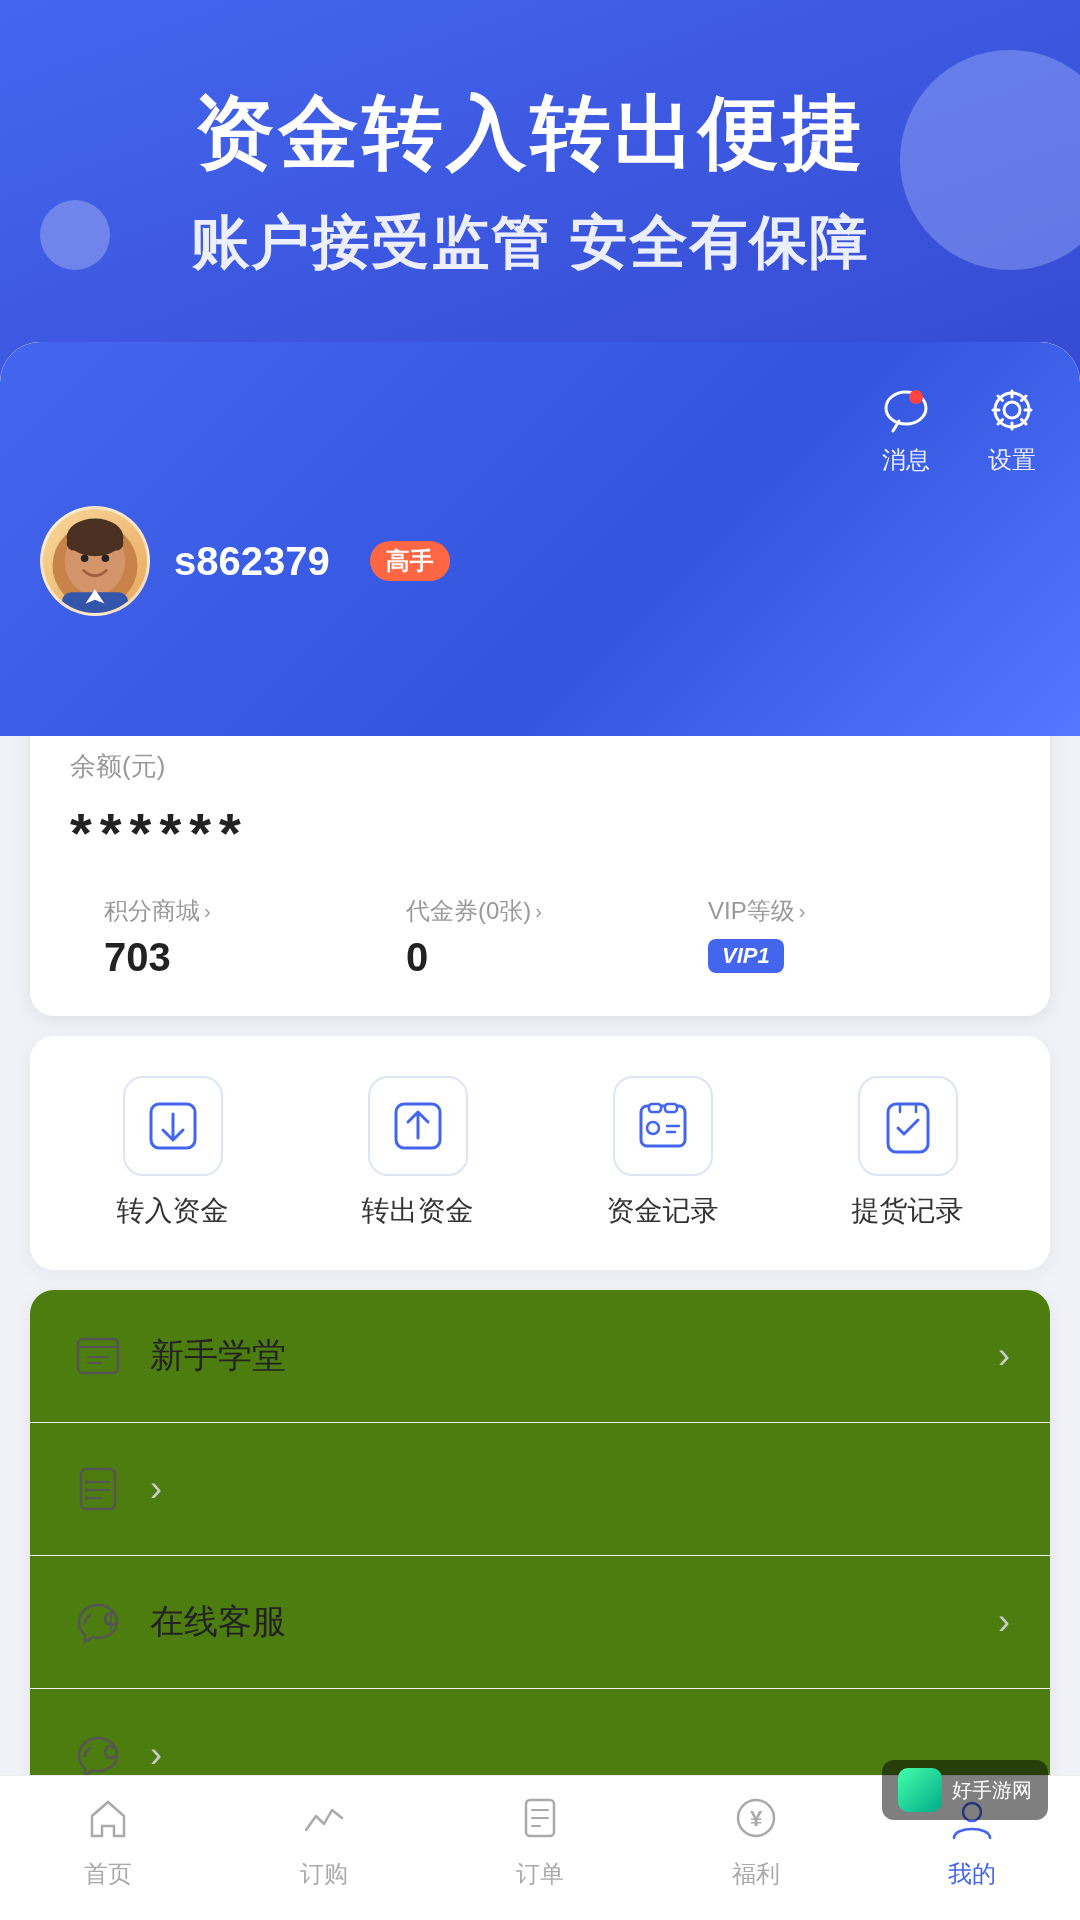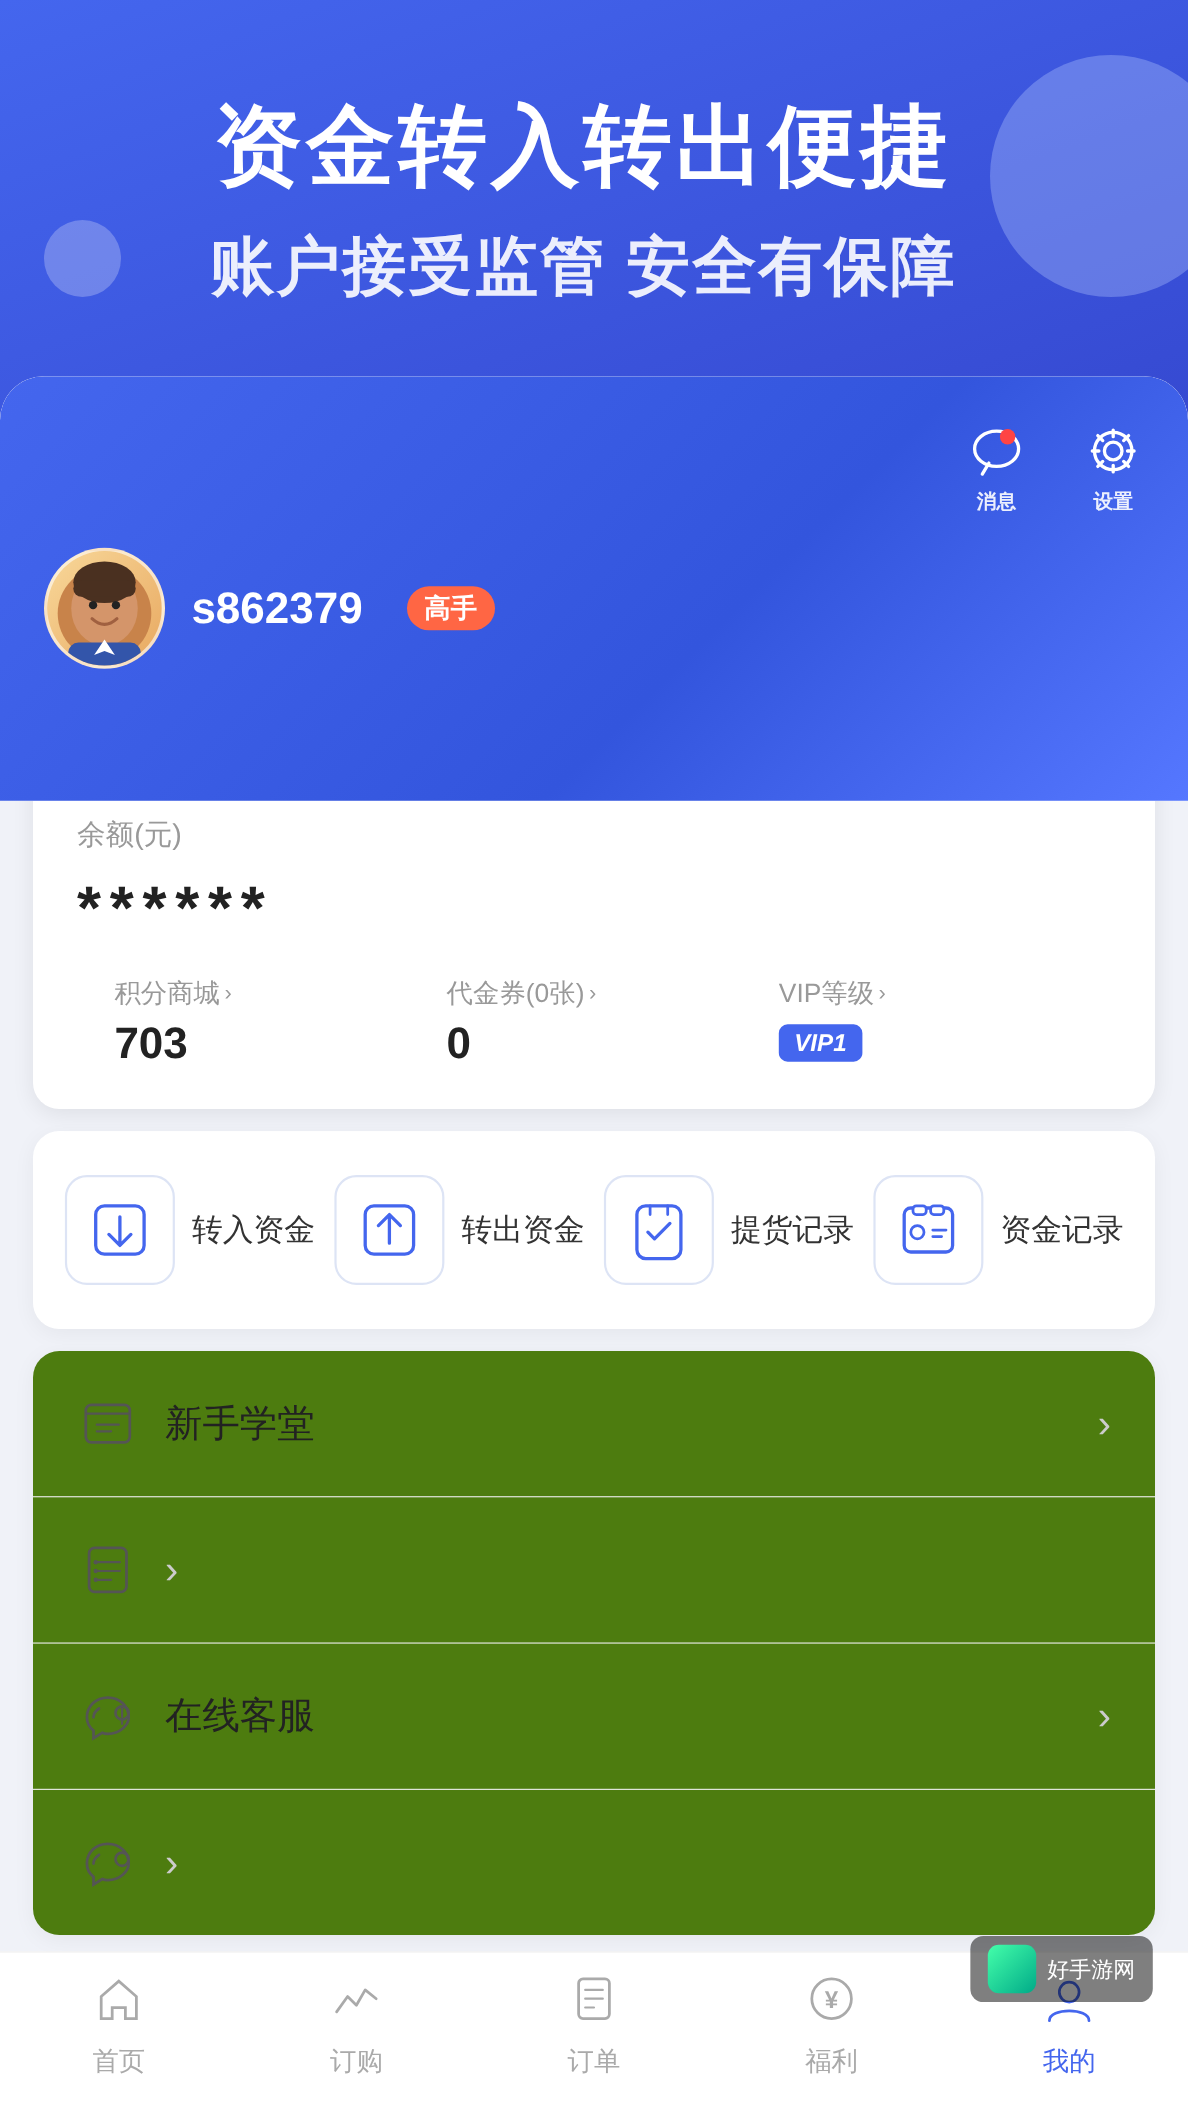--- a/index.html
+++ b/index.html
@@ -97,23 +97,22 @@
       cursor: pointer;
     }
     .profile-icon-circle {
       width: 56px;
       height: 56px;
       display: flex;
       align-items: center;
       justify-content: center;
     }
     .profile-icon-label {
-      font-size: 18px;
+      font-size: 24px;
       color: rgba(255,255,255,0.9);
-      font-weight: bold;
     }
     .profile-user-row {
       display: flex;
       align-items: center;
       gap: 24px;
     }
     .avatar {
       width: 110px;
       height: 110px;
       border-radius: 50%;
@@ -212,21 +211,21 @@
       padding: 40px 20px;
       margin: 0 30px 20px 30px;
       box-shadow: 0 4px 20px rgba(0,0,0,0.05);
     }
     .actions-grid {
       display: flex;
       justify-content: space-around;
     }
     .action-item {
       display: flex;
-      flex-direction: row;
+      flex-direction: column;
       align-items: center;
       gap: 16px;
       cursor: pointer;
     }
     .action-icon-box {
       width: 100px;
       height: 100px;
       border-radius: 20px;
       border: 2px solid #dde4f5;
       display: flex;
@@ -456,38 +455,38 @@
               <svg width="60" height="60" viewBox="0 0 60 60" fill="none">
                 <rect x="8" y="8" width="44" height="44" rx="8" stroke="#4466ee" stroke-width="3" fill="none"></rect>
                 <path d="M30 42 L30 18 M20 26 L30 16 L40 26" stroke="#4466ee" stroke-width="3" stroke-linecap="round" stroke-linejoin="round"></path>
               </svg>
             </div>
             <span class="action-label">转出资金</span>
           </div>
           <div class="action-item">
             <div class="action-icon-box">
               <svg width="60" height="60" viewBox="0 0 60 60" fill="none">
-                <rect x="10" y="8" width="40" height="48" rx="8" stroke="#4466ee" stroke-width="3" fill="none"></rect>
-                <path d="M22 8 L22 16 M38 8 L38 16" stroke="#4466ee" stroke-width="2.5" stroke-linecap="round"></path>
-                <path d="M20 32 L26 38 L40 24" stroke="#4466ee" stroke-width="3" stroke-linecap="round" stroke-linejoin="round"></path>
-              </svg>
-            </div>
-            <span class="action-label">提货记录</span>
-          </div>
-          <div class="action-item">
-            <div class="action-icon-box">
-              <svg width="60" height="60" viewBox="0 0 60 60" fill="none">
                 <rect x="8" y="10" width="44" height="40" rx="6" stroke="#4466ee" stroke-width="3" fill="none"></rect>
                 <rect x="16" y="8" width="12" height="8" rx="3" stroke="#4466ee" stroke-width="2.5" fill="white"></rect>
                 <rect x="32" y="8" width="12" height="8" rx="3" stroke="#4466ee" stroke-width="2.5" fill="white"></rect>
                 <circle cx="20" cy="32" r="6" stroke="#4466ee" stroke-width="2.5" fill="none"></circle>
                 <path d="M34 30 L46 30 M34 36 L42 36" stroke="#4466ee" stroke-width="2.5" stroke-linecap="round"></path>
               </svg>
             </div>
             <span class="action-label">资金记录</span>
+          </div>
+          <div class="action-item">
+            <div class="action-icon-box">
+              <svg width="60" height="60" viewBox="0 0 60 60" fill="none">
+                <rect x="10" y="8" width="40" height="48" rx="8" stroke="#4466ee" stroke-width="3" fill="none"></rect>
+                <path d="M22 8 L22 16 M38 8 L38 16" stroke="#4466ee" stroke-width="2.5" stroke-linecap="round"></path>
+                <path d="M20 32 L26 38 L40 24" stroke="#4466ee" stroke-width="3" stroke-linecap="round" stroke-linejoin="round"></path>
+              </svg>
+            </div>
+            <span class="action-label">提货记录</span>
           </div>
         </div>
       </div>
 
       <div class="menu-card">
         <div class="menu-item">
           <div class="menu-item-icon">
             <svg width="50" height="50" viewBox="0 0 50 50" fill="none">
               <rect x="5" y="8" width="40" height="34" rx="5" stroke="#555" stroke-width="2.5" fill="none"></rect>
               <path d="M5 16 L45 16" stroke="#555" stroke-width="2"></path>

